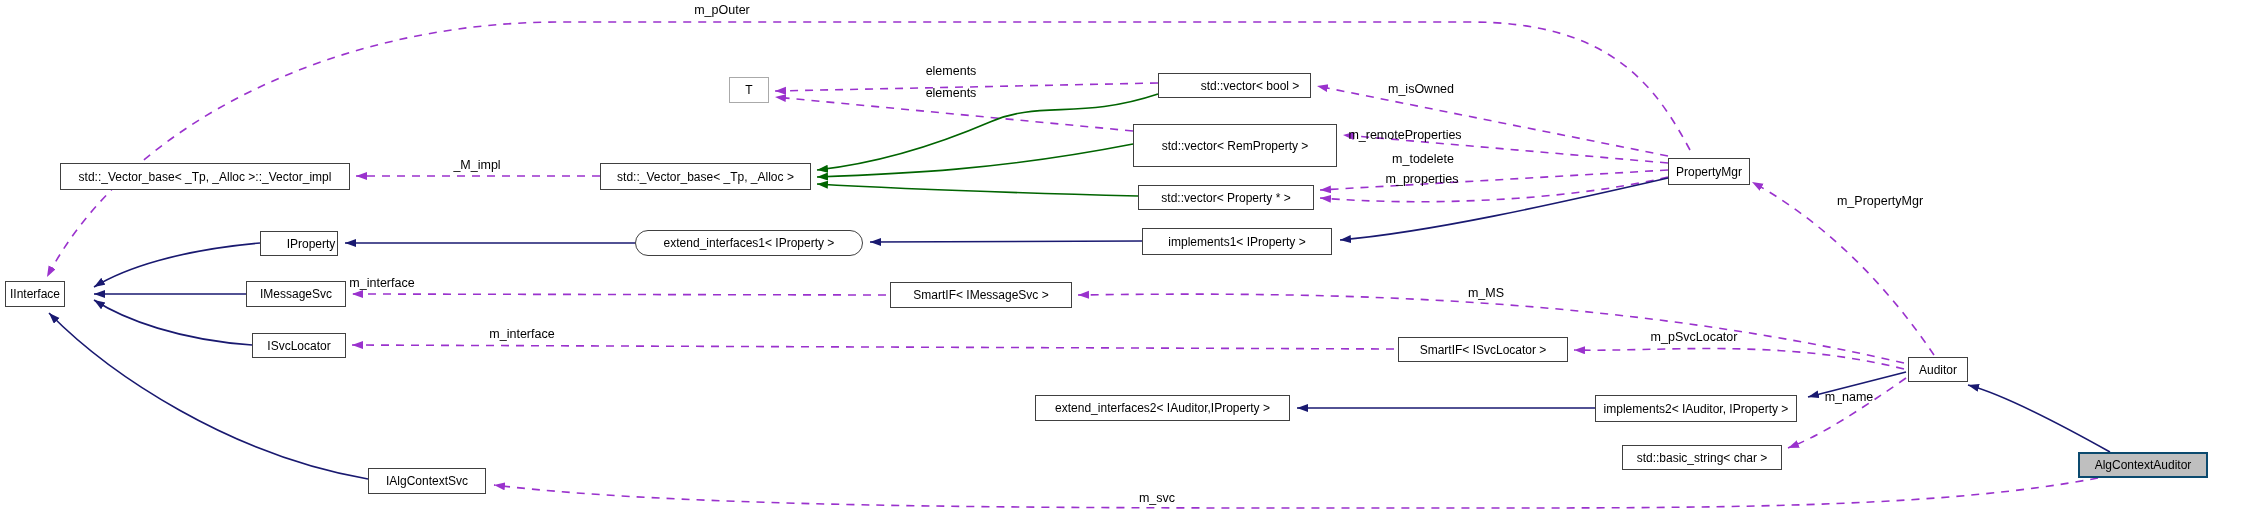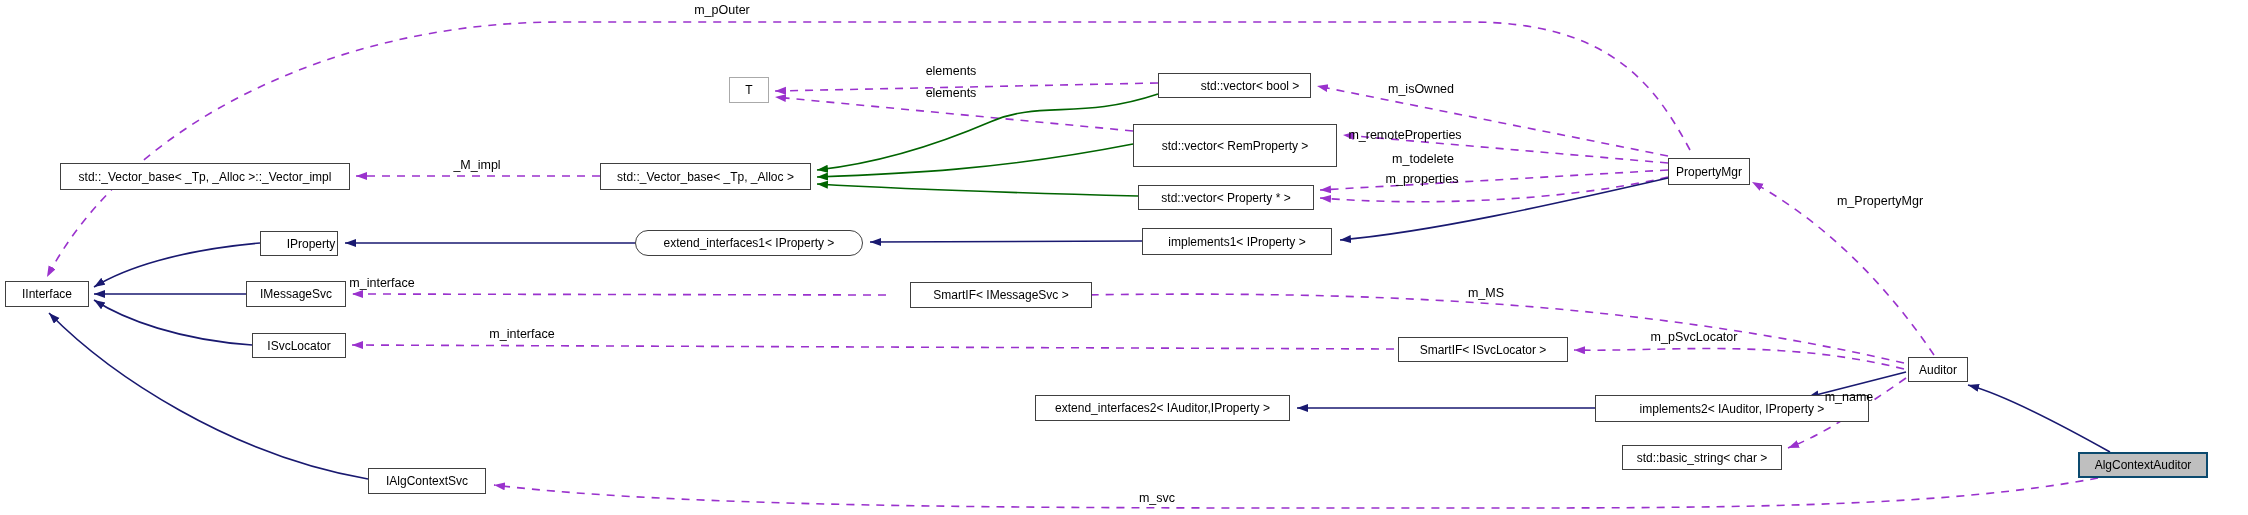--- a/index.html
+++ b/index.html
@@ -93,41 +93,41 @@
   <div class="node" style="left:1133px;top:124px;width:204px;height:43px;">std::vector&lt; RemProperty &gt;</div>
 
   <div class="node" style="left:1138px;top:185px;width:176px;height:25px;">std::vector&lt; Property * &gt;</div>
 
   <div class="node" style="left:60px;top:163px;width:290px;height:27px;">std::_Vector_base&lt; _Tp, _Alloc &gt;::_Vector_impl</div>
 
   <div class="node" style="left:600px;top:163px;width:211px;height:27px;">std::_Vector_base&lt; _Tp, _Alloc &gt;</div>
 
   <div class="node" style="left:1668px;top:150px;width:82px;height:27px;margin-top:8px;">PropertyMgr</div>
 
-  <div class="node" style="left:5px;top:281px;width:84px;height:26px;">IInterface</div>
+  <div class="node" style="left:5px;top:281px;width:60px;height:26px;">IInterface</div>
 
   <div class="node" style="left:260px;top:231px;width:78px;height:25px;padding-left:27px;">IProperty</div>
 
   <div class="node" style="left:246px;top:281px;width:100px;height:26px;">IMessageSvc</div>
 
   <div class="node" style="left:252px;top:333px;width:94px;height:25px;">ISvcLocator</div>
 
   <div class="node" style="left:368px;top:468px;width:118px;height:26px;">IAlgContextSvc</div>
 
   <div class="node" style="left:635px;top:230px;width:228px;height:26px;border-radius:13px;">extend_interfaces1&lt; IProperty &gt;</div>
 
   <div class="node" style="left:1142px;top:228px;width:190px;height:27px;">implements1&lt; IProperty &gt;</div>
 
-  <div class="node" style="left:890px;top:282px;width:182px;height:26px;margin-left:20px;">SmartIF&lt; IMessageSvc &gt;</div>
+  <div class="node" style="left:890px;top:282px;width:182px;height:26px;">SmartIF&lt; IMessageSvc &gt;</div>
 
   <div class="node" style="left:1398px;top:337px;width:170px;height:25px;">SmartIF&lt; ISvcLocator &gt;</div>
 
   <div class="node" style="left:1035px;top:395px;width:255px;height:26px;">extend_interfaces2&lt; IAuditor,IProperty &gt;</div>
 
-  <div class="node" style="left:1595px;top:395px;width:274px;height:27px;">implements2&lt; IAuditor, IProperty &gt;</div>
+  <div class="node" style="left:1595px;top:395px;width:202px;height:27px;">implements2&lt; IAuditor, IProperty &gt;</div>
 
   <div class="node" style="left:1622px;top:445px;width:160px;height:25px;">std::basic_string&lt; char &gt;</div>
 
   <div class="node" style="left:1908px;top:357px;width:60px;height:25px;">Auditor</div>
 
   <div class="node node-selected" style="left:2078px;top:452px;width:130px;height:26px;">AlgContextAuditor</div>
 
   <div class="edge-label" style="left:722px;top:3px;">m_pOuter</div>
   <div class="edge-label" style="left:951px;top:64px;">elements</div>
   <div class="edge-label" style="left:951px;top:86px;">elements</div>

